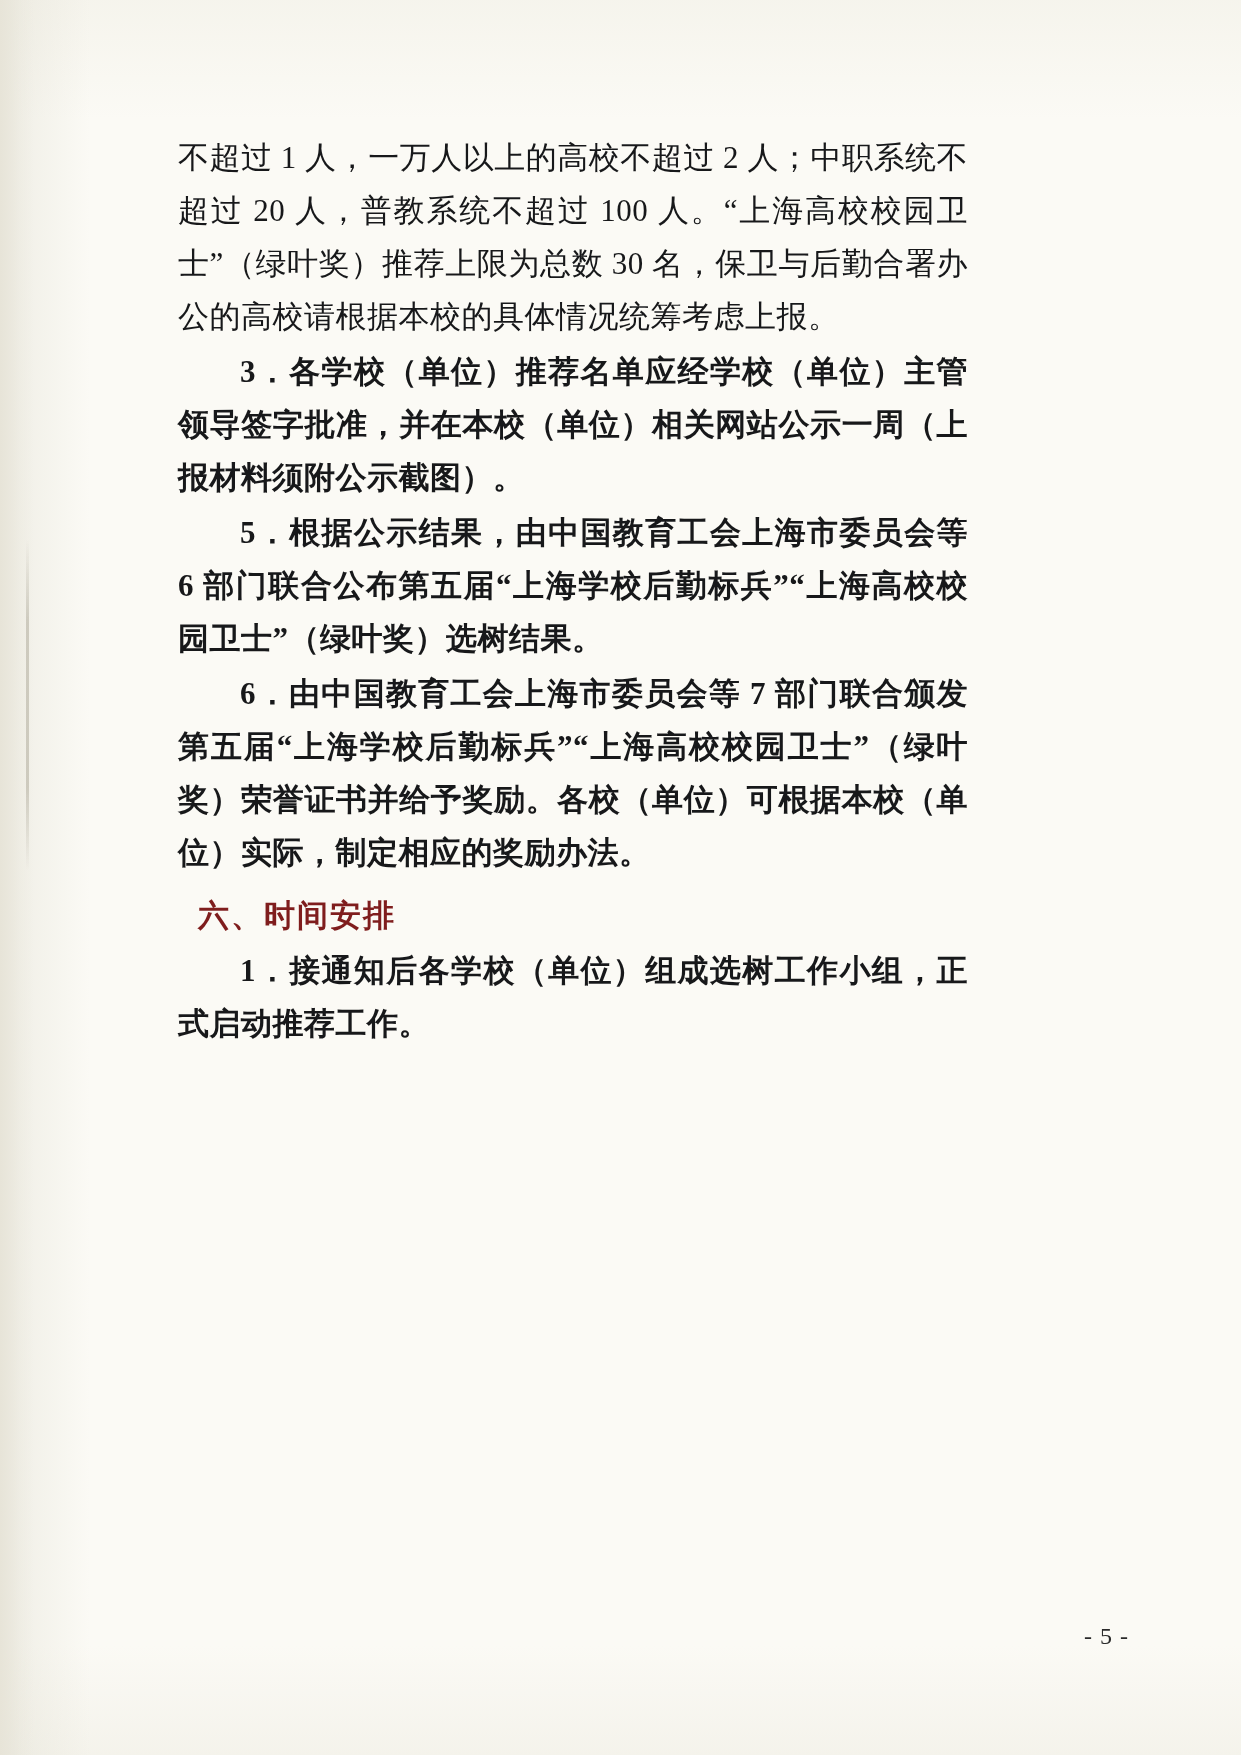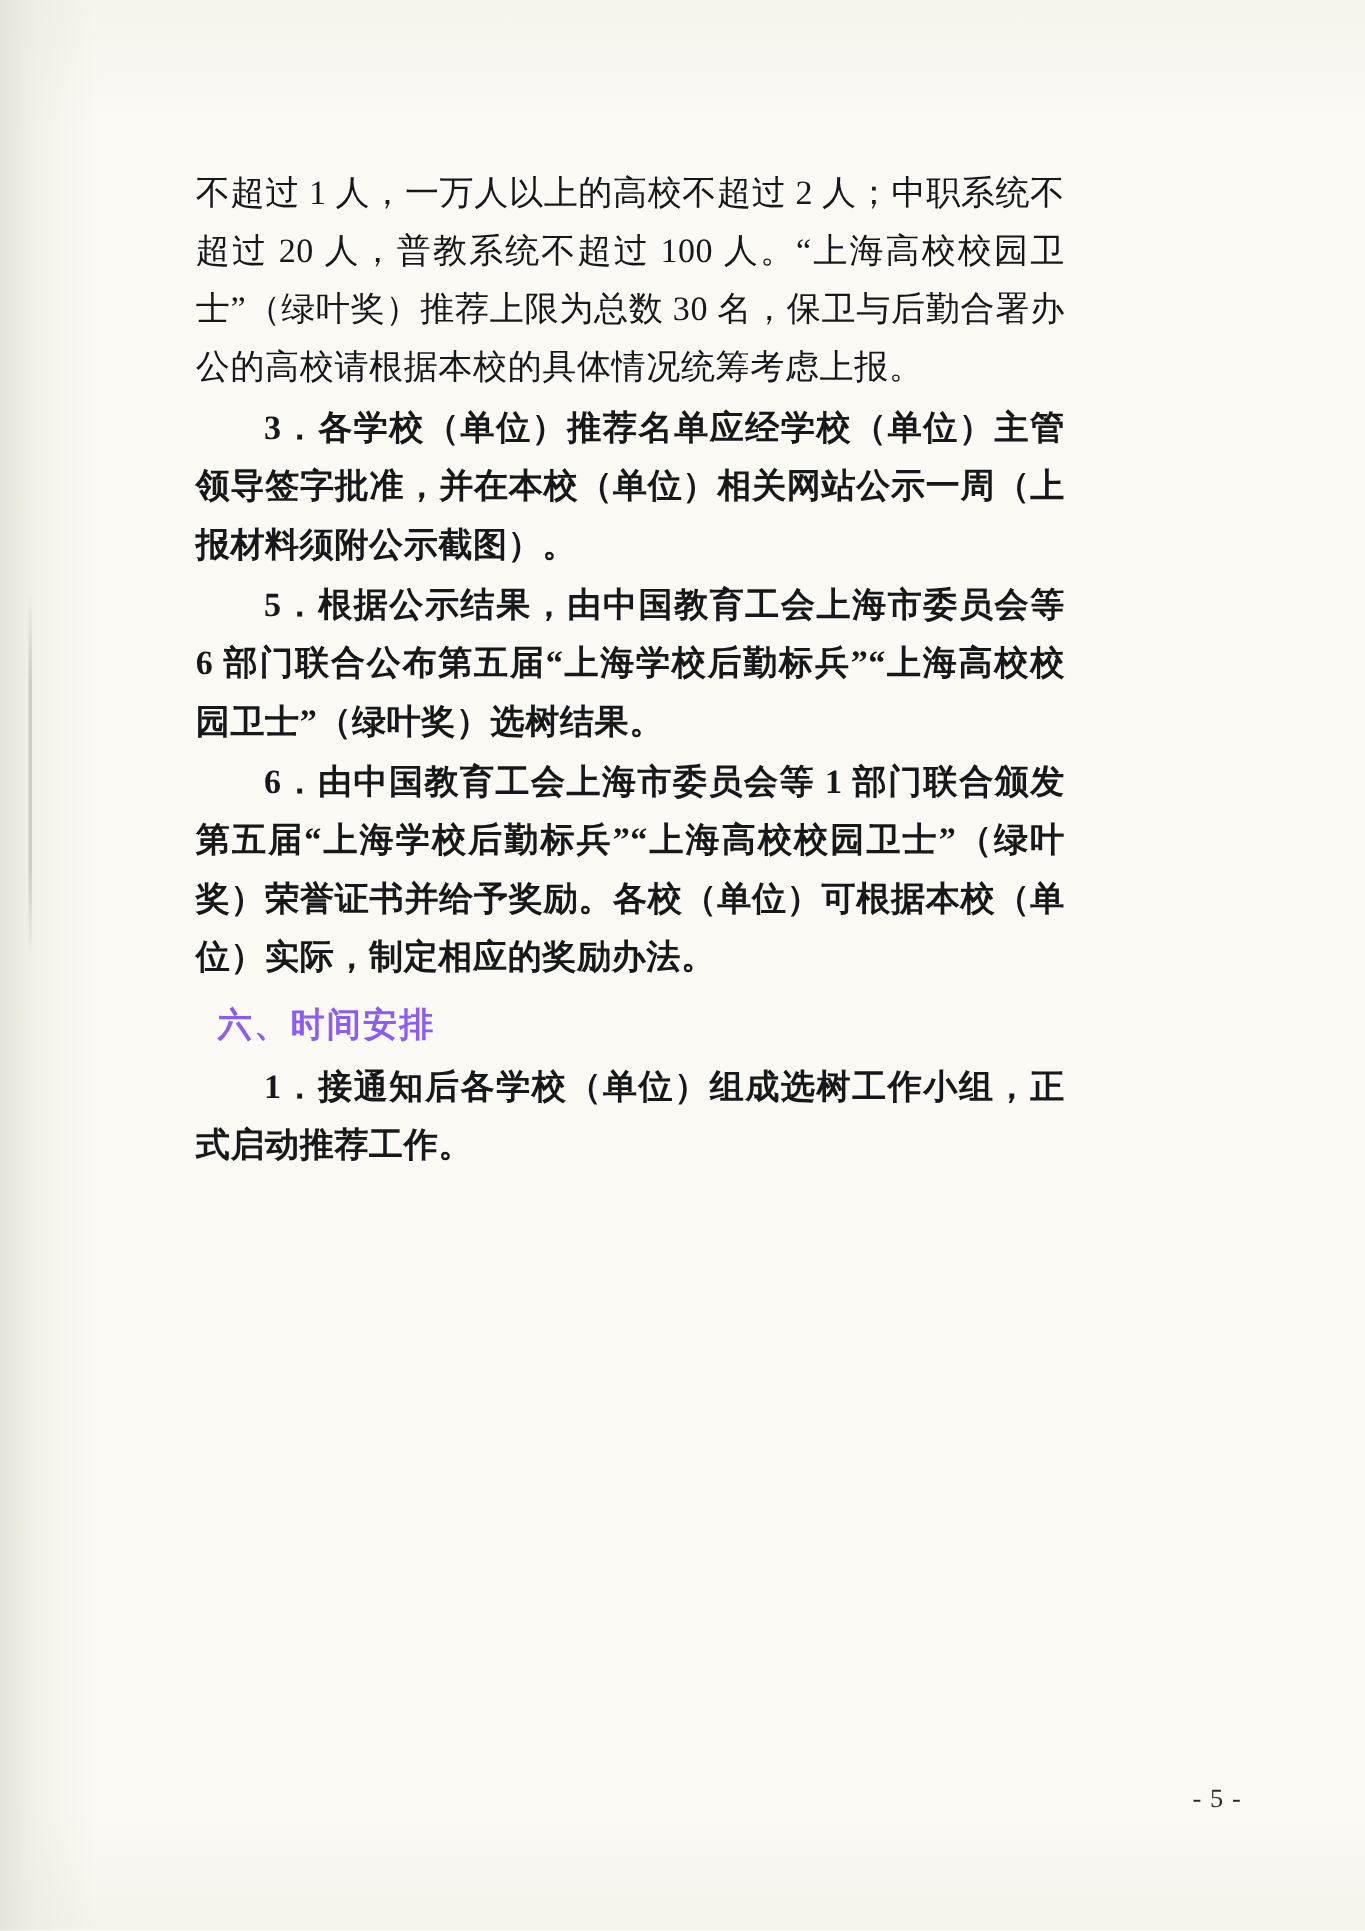--- a/index.html
+++ b/index.html
@@ -34,21 +34,21 @@
   .scan-crease {
     position: absolute;
     left: 26px; top: 540px;
     width: 3px; height: 330px;
     background: linear-gradient(180deg, rgba(190,186,172,0) 0%, rgba(176,172,156,0.55) 25%, rgba(176,172,156,0.55) 75%, rgba(190,186,172,0) 100%);
     filter: blur(0.6px);
   }
   .content {
     position: absolute;
     left: 178px;
-    top: 148px;
+    top: 131px;
     width: 790px;
   }
   p {
     margin: 0 0 2px 0;
     font-size: 31px;
     line-height: 53px;
     letter-spacing: 0.5px;
     text-align: justify;
     text-justify: inter-ideograph;
     color: #17181a;
@@ -58,21 +58,21 @@
     font-weight: bold;
   }
   .heading {
     margin: 10px 0 2px 0;
     font-size: 31px;
     line-height: 53px;
     font-weight: bold;
     font-family: "DejaVu Sans", "Liberation Sans", sans-serif;
     letter-spacing: 2px;
     text-indent: 20px;
-    color: #8b5cf6;
+    color: #7f1d1d;
   }
   .page-number {
     position: absolute;
     right: 112px;
     bottom: 105px;
     font-size: 24px;
     letter-spacing: 1px;
     color: #2a2a2a;
   }
 </style>
@@ -85,21 +85,21 @@
 
 <div class="content">
 
   <p>不超过 1 人，一万人以上的高校不超过 2 人；中职系统不超过 20 人，普教系统不超过 100 人。“上海高校校园卫士”（绿叶奖）推荐上限为总数 30 名，保卫与后勤合署办公的高校请根据本校的具体情况统筹考虑上报。</p>
 
   <p class="indent">3．各学校（单位）推荐名单应经学校（单位）主管领导签字批准，并在本校（单位）相关网站公示一周（上报材料须附公示截图）。</p>
 
 
   <p class="indent">5．根据公示结果，由中国教育工会上海市委员会等 6 部门联合公布第五届“上海学校后勤标兵”“上海高校校园卫士”（绿叶奖）选树结果。</p>
 
-  <p class="indent">6．由中国教育工会上海市委员会等 1 部门联合颁发第五届“上海学校后勤标兵”“上海高校校园卫士”（绿叶奖）荣誉证书并给予奖励。各校（单位）可根据本校（单位）实际，制定相应的奖励办法。</p>
+  <p class="indent">6．由中国教育工会上海市委员会等 7 部门联合颁发第五届“上海学校后勤标兵”“上海高校校园卫士”（绿叶奖）荣誉证书并给予奖励。各校（单位）可根据本校（单位）实际，制定相应的奖励办法。</p>
 
   <div class="heading">六、时间安排</div>
 
   <p class="indent">1．接通知后各学校（单位）组成选树工作小组，正式启动推荐工作。</p>
 
 
 </div>
 
 <div class="page-number">- 5 -</div>
 

